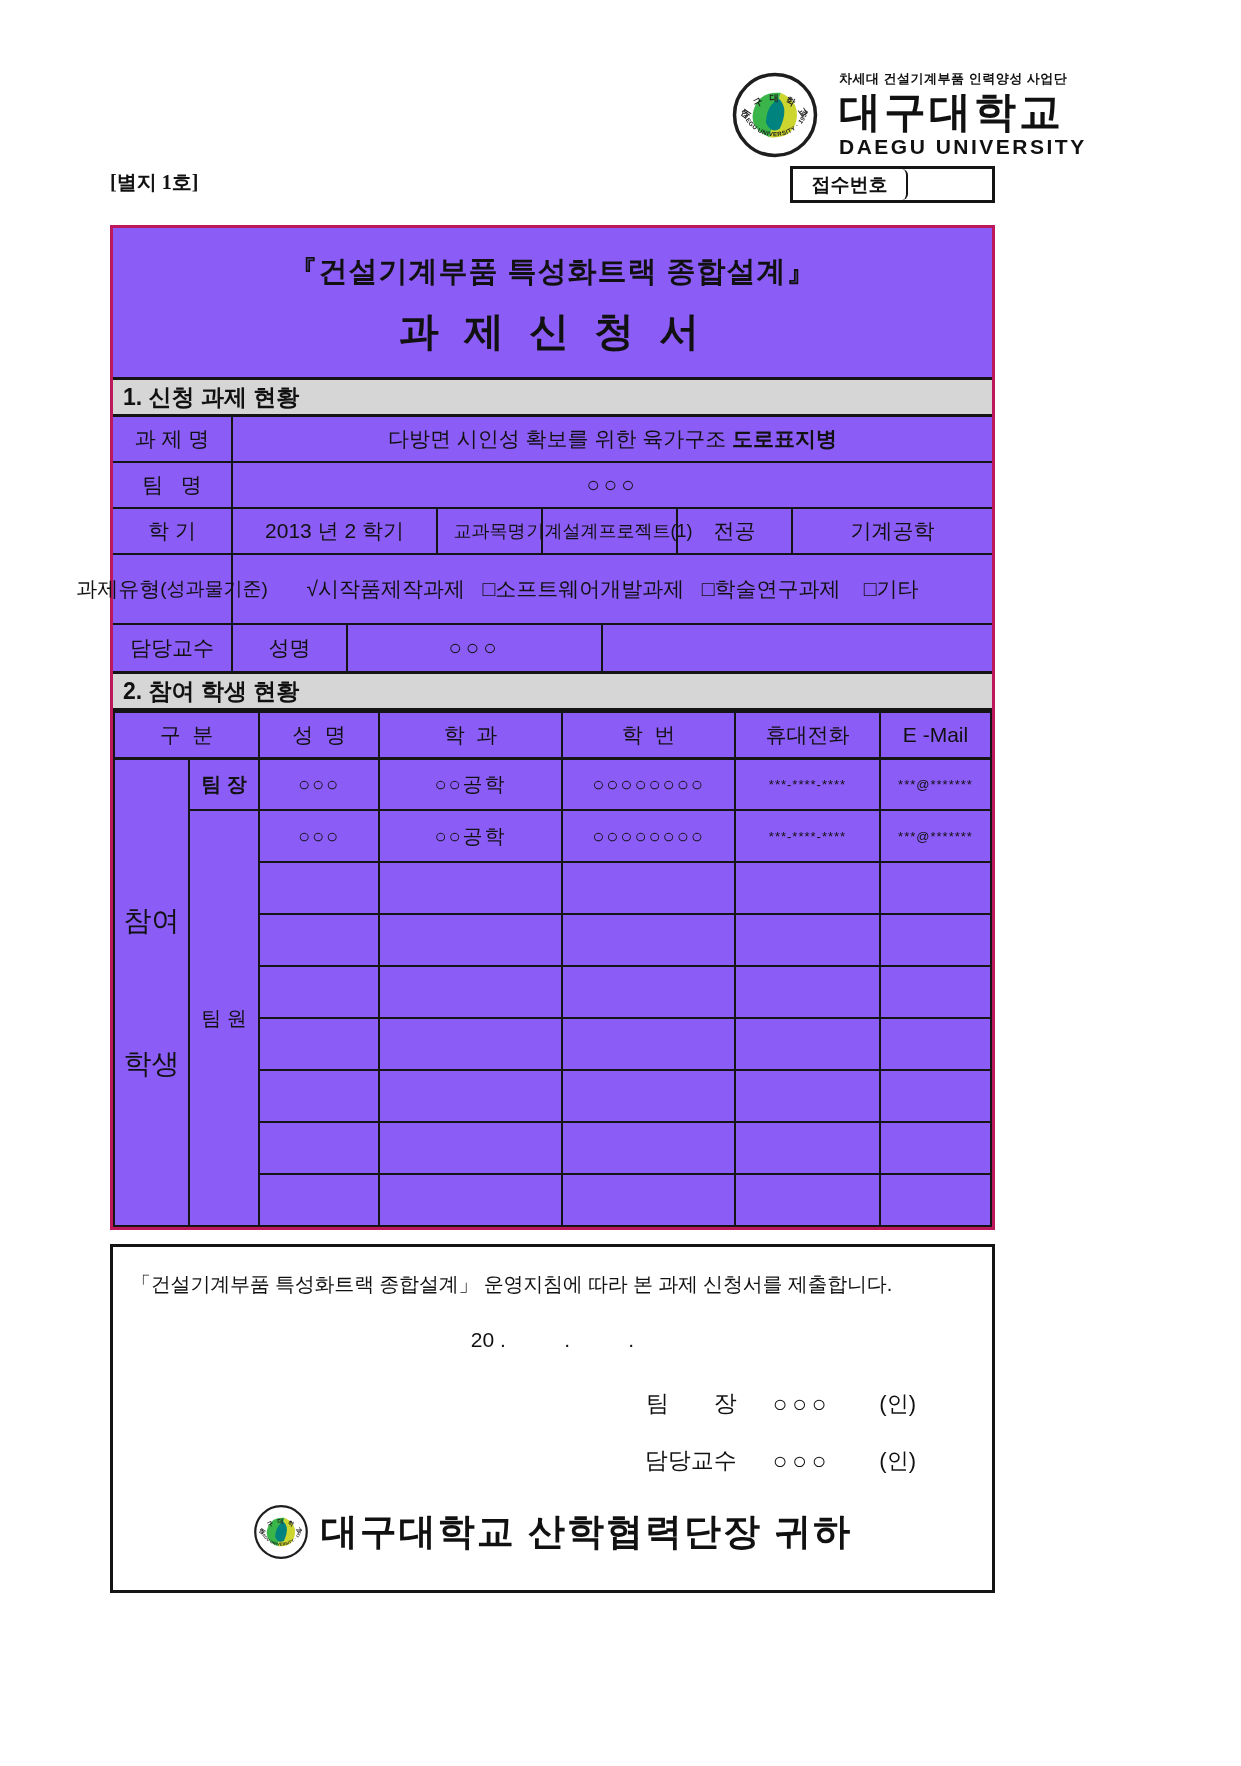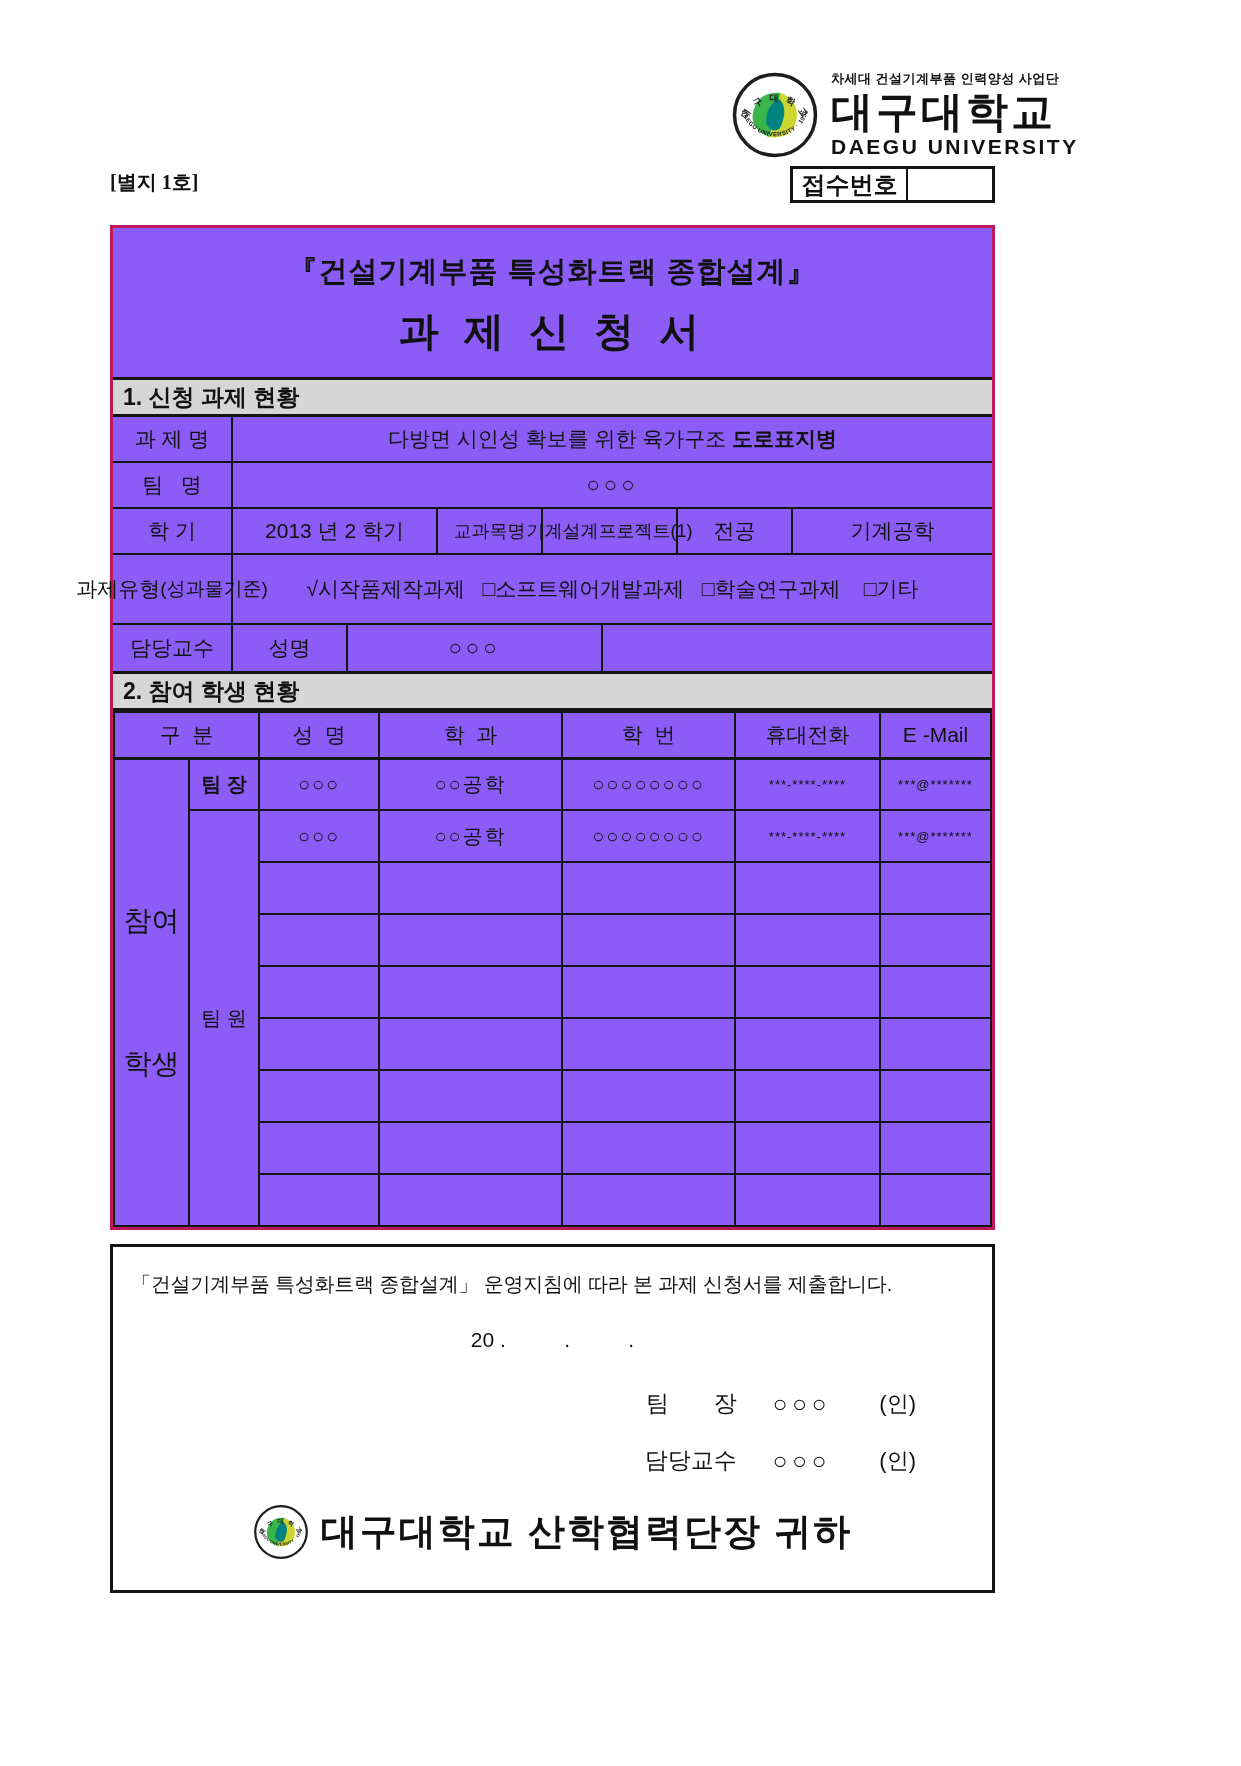--- a/index.html
+++ b/index.html
@@ -1,31 +1,31 @@
 <!DOCTYPE html>
 <html><head>
 <meta charset="utf-8">
 <style>
   * { margin:0; padding:0; box-sizing:border-box; }
   html,body { background:#e8e8e8; }
   body { font-family:"Liberation Sans","DejaVu Sans",sans-serif; color:#111; }
   .page { position:relative; width:1241px; height:1766px; background:#ffffff; margin:0 auto; overflow:hidden; }
 
   
-  .logo-block { position:absolute; top:70px; left:731px; display:flex; align-items:center; gap:12px; }
+  .logo-block { position:absolute; top:70px; left:731px; display:flex; align-items:center; gap:20px; }
   .seal-lg { width:88px; height:88px; flex:0 0 auto; }
   .logo-text { display:flex; flex-direction:column; }
   .logo-slogan { font-size:13px; font-weight:bold; letter-spacing:0.5px; margin-bottom:3px; white-space:pre; }
   .logo-kr { font-size:42px; font-weight:800; line-height:1.0; letter-spacing:3px; white-space:pre; }
   .logo-en { font-size:21px; font-weight:700; letter-spacing:2.5px; margin-top:2px; white-space:pre; }
 
   
   .attachment { position:absolute; left:110px; top:169px; font-family:"Liberation Serif","DejaVu Serif",serif; font-size:20px; font-weight:bold; }
   .receipt { position:absolute; left:790px; top:166px; width:205px; height:37px; border:3px solid #141414; display:flex; background:#fff; }
-  .receipt .rlabel { width:115px; border-right:2px solid #141414; display:flex; align-items:center; justify-content:center; font-size:24px; font-weight:bold; }
+  .receipt .rlabel { width:115px; border-right:2px solid #141414; display:flex; align-items:center; justify-content:center; font-size:19px; font-weight:bold;border-radius:6px; }
   .receipt .rvalue { flex:1; }
 
   
   .main-col { position:absolute; left:110px; top:225px; width:885px; }
   .form-box { border:3px solid #be185d; background:#8b5cf6; }
 
   .title-block { text-align:center; padding:24px 0 18px 0; }
   .title-sub { font-size:29px; font-weight:bold; letter-spacing:1px; white-space:pre; }
   .title-main { font-size:40px; font-weight:bold; letter-spacing:7px; margin-top:12px; white-space:pre; }
 

